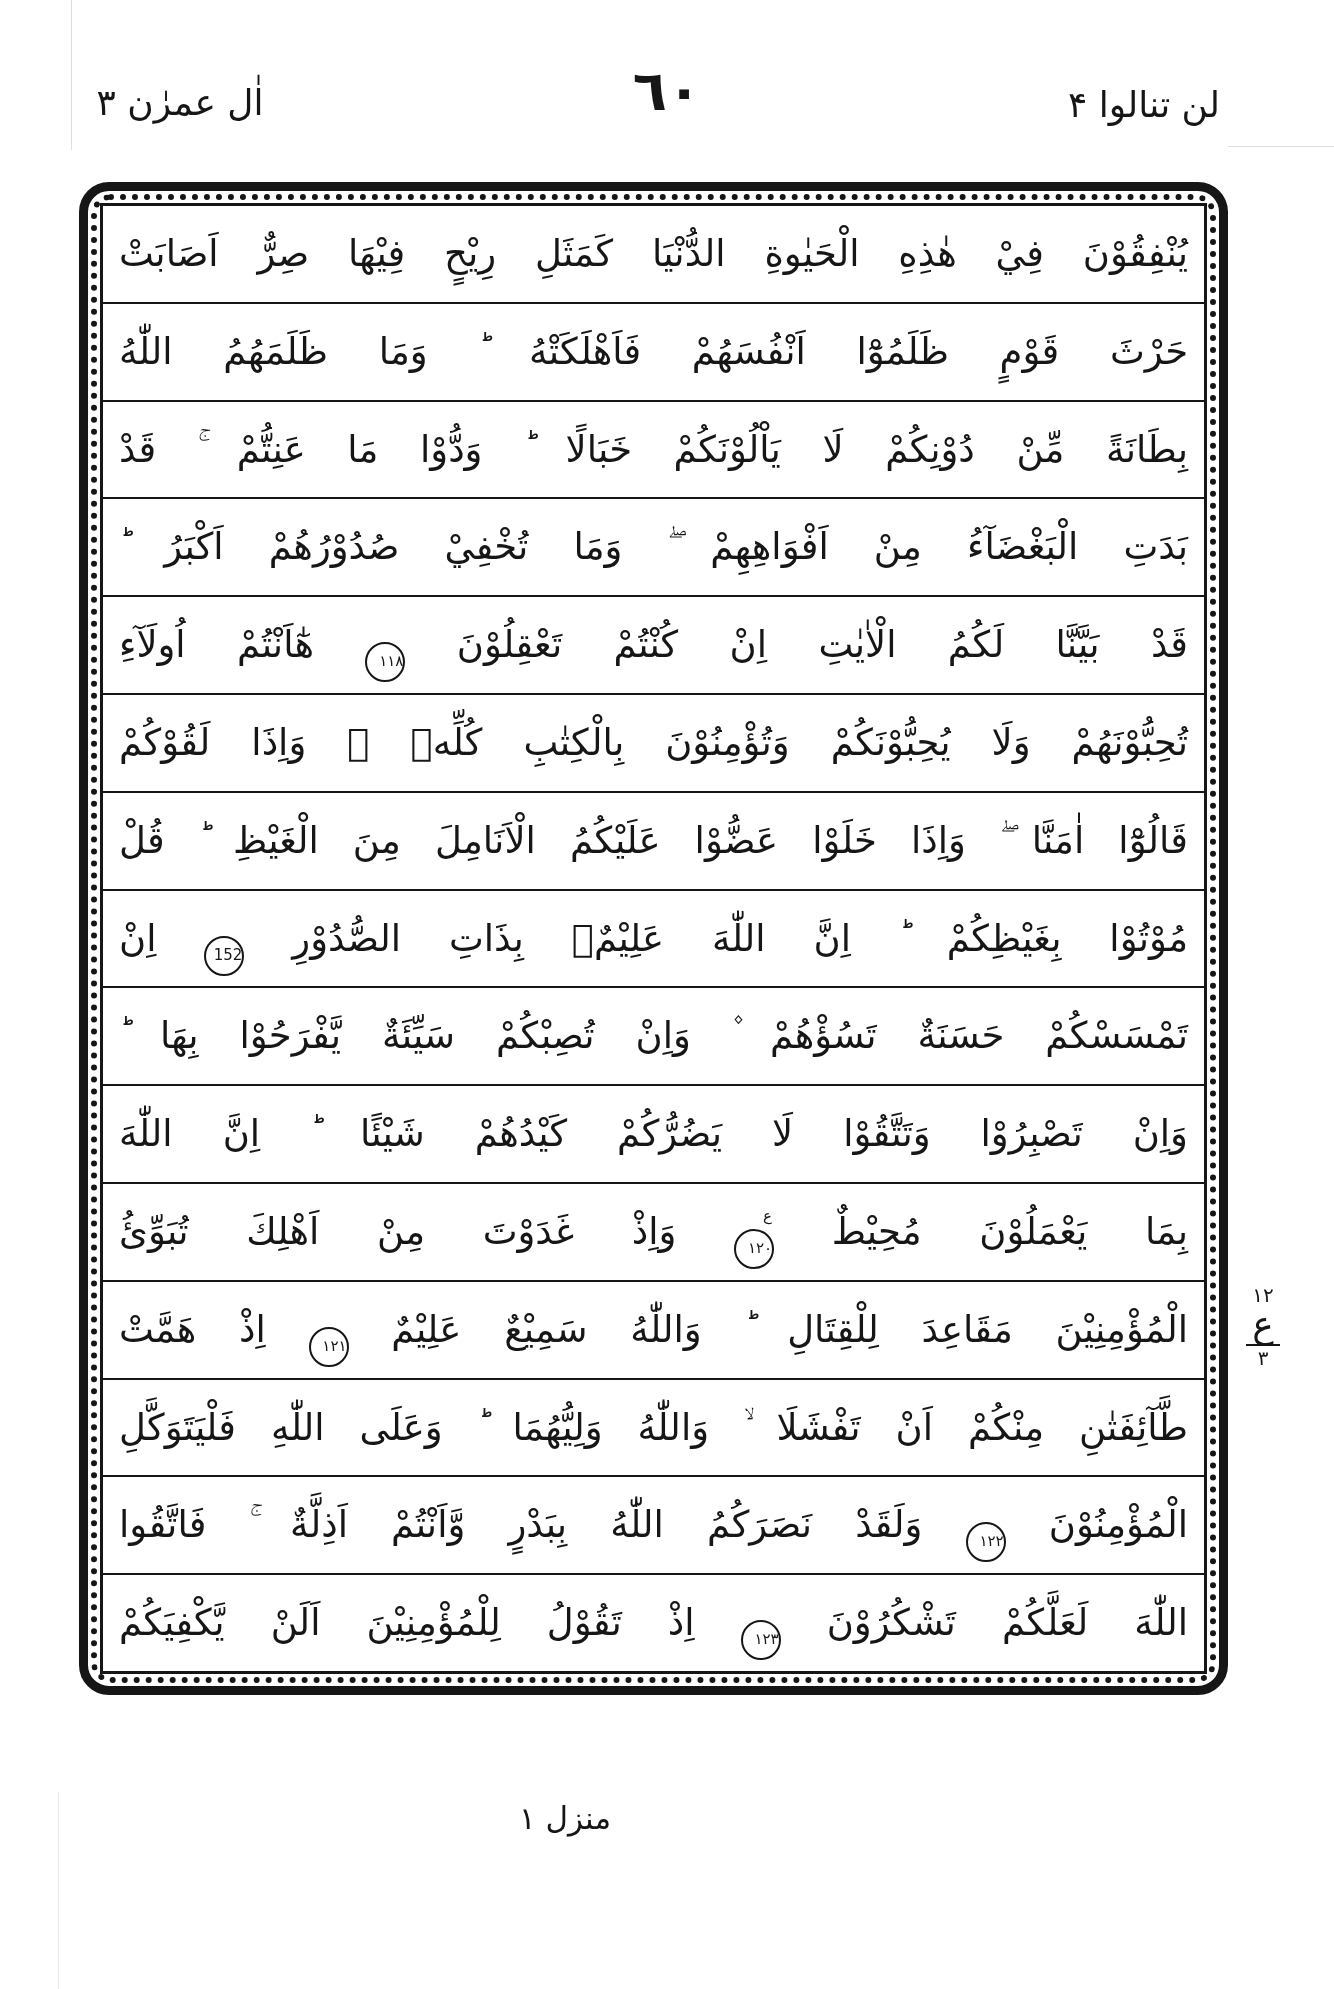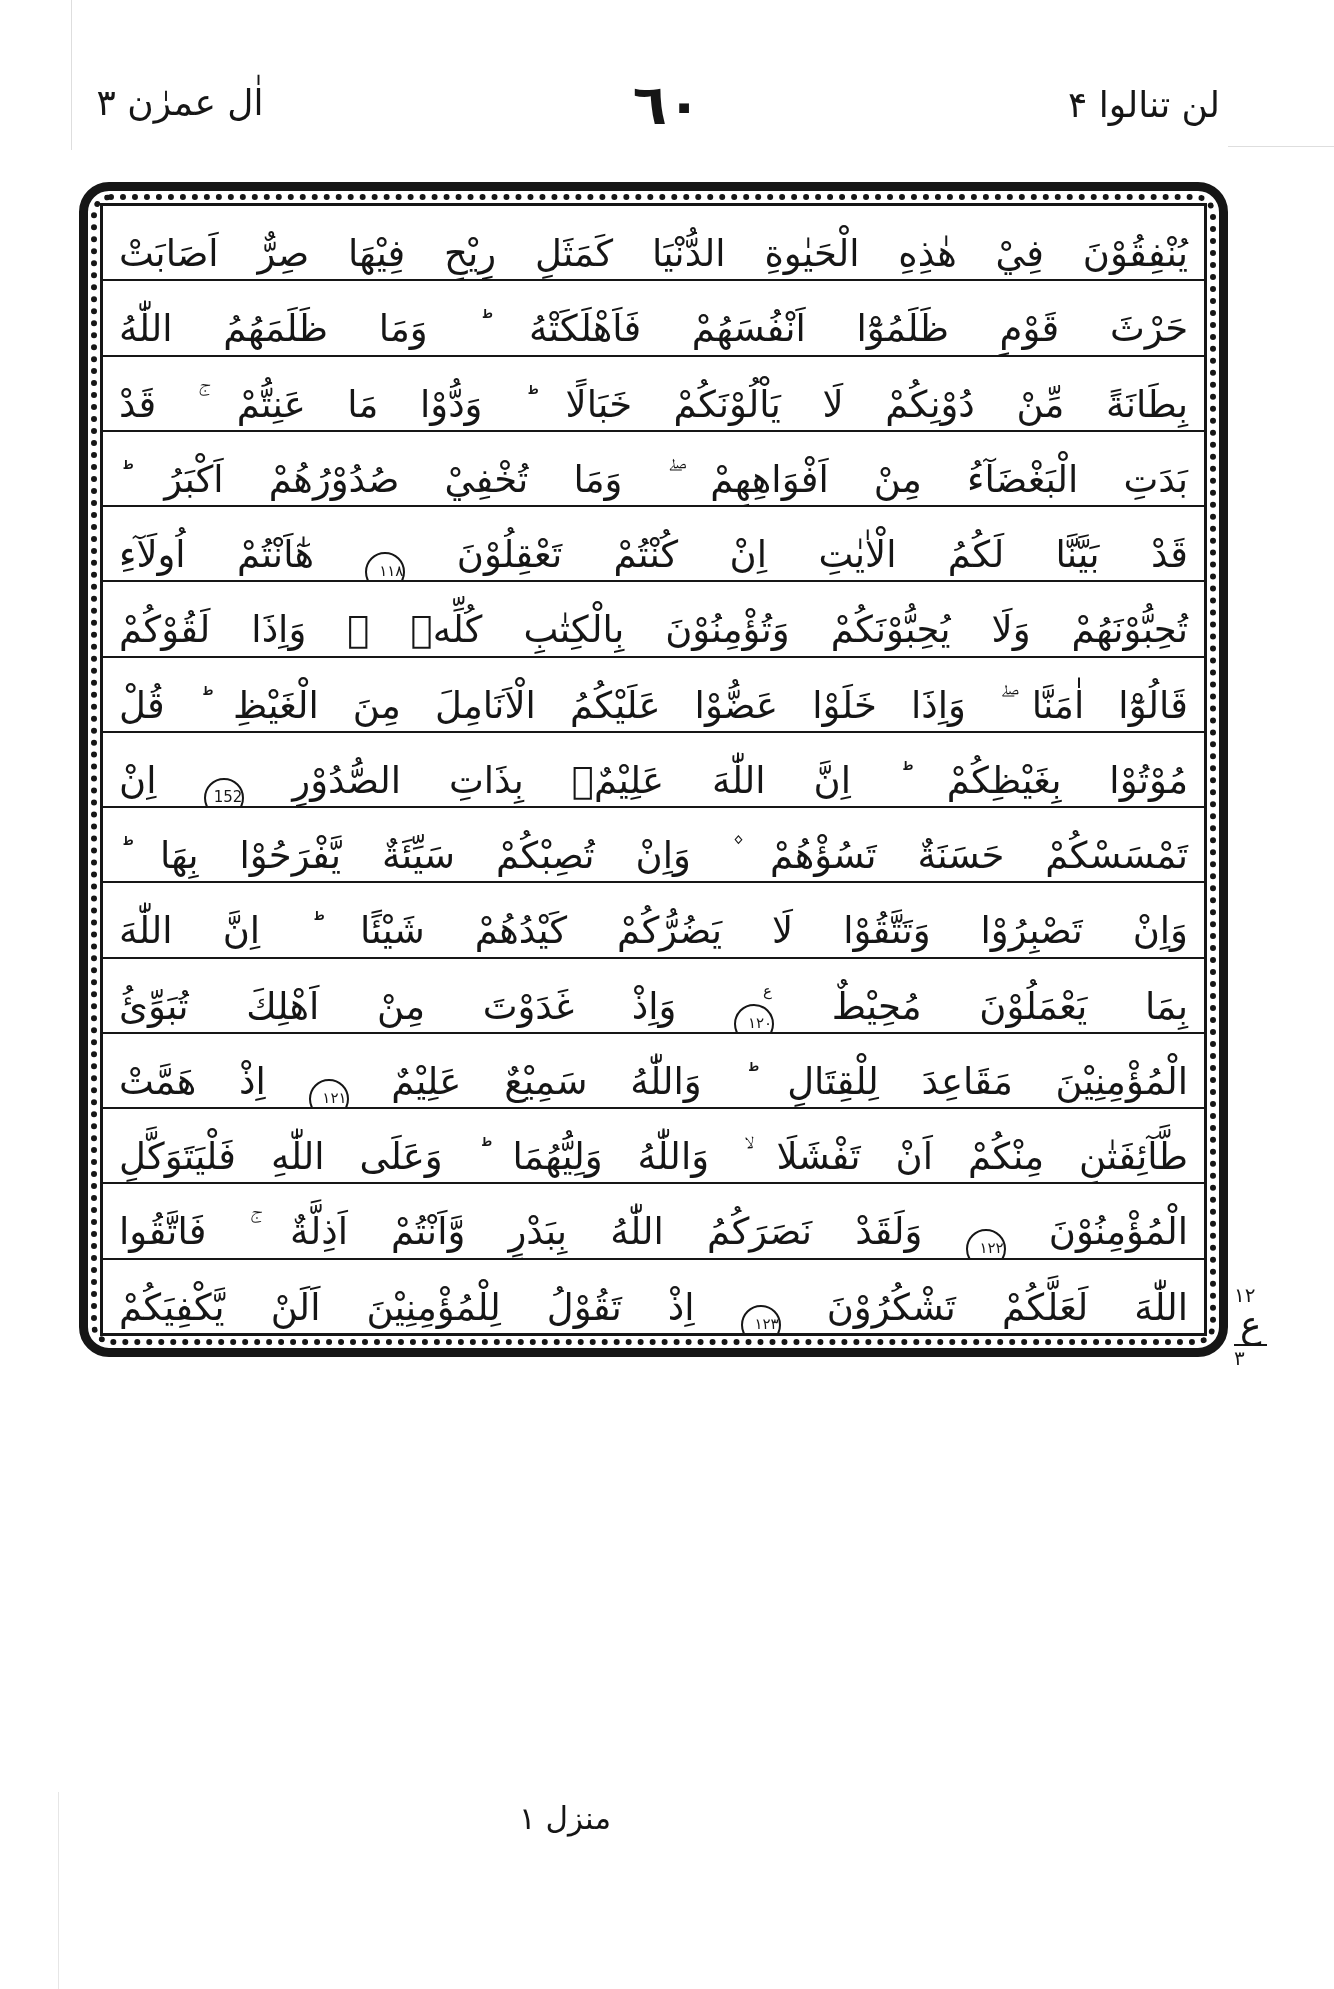--- a/index.html
+++ b/index.html
@@ -7,27 +7,27 @@
     width:1334px;height:1989px;position:relative;
     background:#ffffff;
     font-family:"DejaVu Sans", sans-serif;
     color:#161616;
     overflow:hidden;
   }
   .abs{position:absolute;}
 
   
   .hdr-surah{left:80px;top:82px;width:200px;font-size:36px;text-align:center;direction:rtl;}
-  .hdr-page-num{left:0;right:0;top:58px;width:140px;margin:14px auto;text-align:center;
+  .hdr-page-num{left:0;right:0;top:58px;width:140px;margin:0 auto;text-align:center;
                 font-size:56px;font-weight:bold;letter-spacing:4px;}
   .hdr-juz{left:1050px;top:84px;width:170px;font-size:36px;text-align:right;direction:rtl;}
 
   
   .frame-outer{
-    left:79px;top:182px;width:1149px;height:1175px;box-sizing:border-box;
+    left:79px;top:182px;width:1149px;height:1513px;box-sizing:border-box;
     border:9px solid #161616;border-radius:30px;padding:3px;
   }
   .frame-chain{
     width:100%;height:100%;box-sizing:border-box;
     border:6px dotted #161616;border-radius:20px;padding:3px;
   }
   .frame-inner{
     width:100%;height:100%;box-sizing:border-box;
     border:3px solid #161616;
     display:flex;flex-direction:column;
@@ -55,21 +55,21 @@
     font-size:15px;line-height:35px;text-align:center;
     vertical-align:-9px;position:relative;
     letter-spacing:0;
   }
   .verse-circle .ruku-sign{
     position:absolute;top:-22px;left:0;right:0;
     font-size:15px;line-height:15px;text-align:center;
   }
 
   
-  .margin-marker{left:1234px;top:1284px;width:58px;text-align:left;direction:rtl;}
+  .margin-marker{left:1234px;top:1284px;width:58px;text-align:center;direction:rtl;}
   .margin-marker .mm-top{font-size:20px;line-height:22px;}
   .margin-marker .mm-ain{font-size:36px;line-height:38px;display:inline-block;
                          border-bottom:2px solid #161616;padding:0 6px;}
   .margin-marker .mm-bottom{font-size:20px;line-height:24px;}
 
   
   .footer-manzil{left:490px;top:1800px;width:150px;text-align:center;font-size:31px;direction:rtl;}
 
   
   .art-v1{left:71px;top:0;width:1px;height:150px;background:#dedede;}

